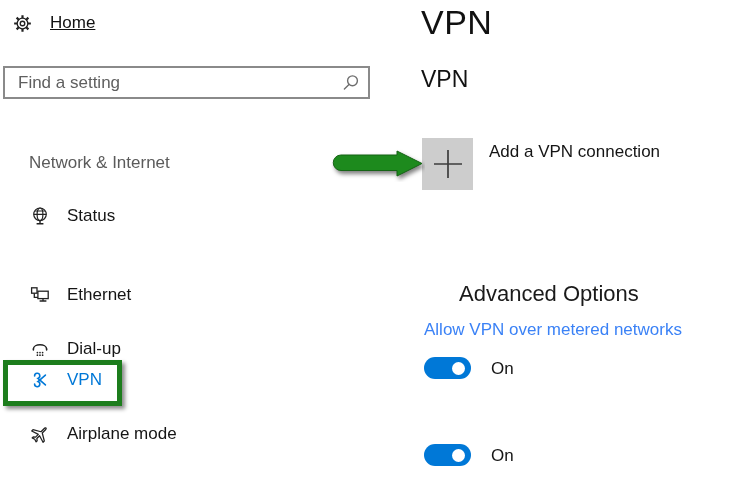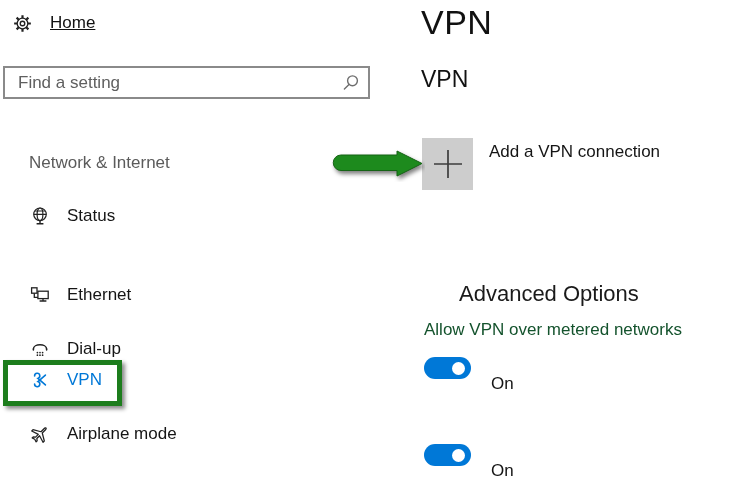--- a/index.html
+++ b/index.html
@@ -25,24 +25,24 @@
       border:5px solid #1d7d1d;box-shadow:3px 3px 4px rgba(0,0,0,0.45);pointer-events:none;}
 
   
   .page-title{position:absolute;left:421px;top:3px;font-size:34px;font-weight:400;color:#111;letter-spacing:0.5px;}
   .section-title{position:absolute;left:421px;top:66px;font-size:23px;font-weight:400;color:#111;}
   .add-btn{position:absolute;left:422px;top:138px;width:51px;height:52px;background:#cdcdcd;cursor:pointer;
       display:flex;align-items:center;justify-content:center;}
   .add-label{position:absolute;left:489px;top:142px;font-size:17px;color:#151515;cursor:pointer;white-space:nowrap;}
   .annot-arrow{position:absolute;left:327px;top:146px;width:98px;height:36px;pointer-events:none;}
   .adv-heading{position:absolute;left:424px;top:281px;font-size:22px;color:#1a1a1a;margin-left:35px;}
-  .setting-label{position:absolute;left:424px;font-size:17px;color:#14532d;white-space:nowrap;}
+  .setting-label{position:absolute;left:424px;font-size:17px;color:#3b82f6;white-space:nowrap;}
   .toggle{position:absolute;left:424px;width:47px;height:22px;border-radius:11px;background:#0078d7;cursor:pointer;}
   .toggle .knob{position:absolute;left:28px;top:4.5px;width:13px;height:13px;border-radius:50%;background:#fff;}
-  .toggle-state{position:absolute;left:491px;font-size:17px;color:#151515;line-height:24px;margin-top:15px;}
+  .toggle-state{position:absolute;left:491px;font-size:17px;color:#151515;line-height:24px;}
 
   svg{display:block;}
 </style>
 </head>
 <body>
 
 <div id="app">
 
   <div class="home-row">
     <span class="ico">

